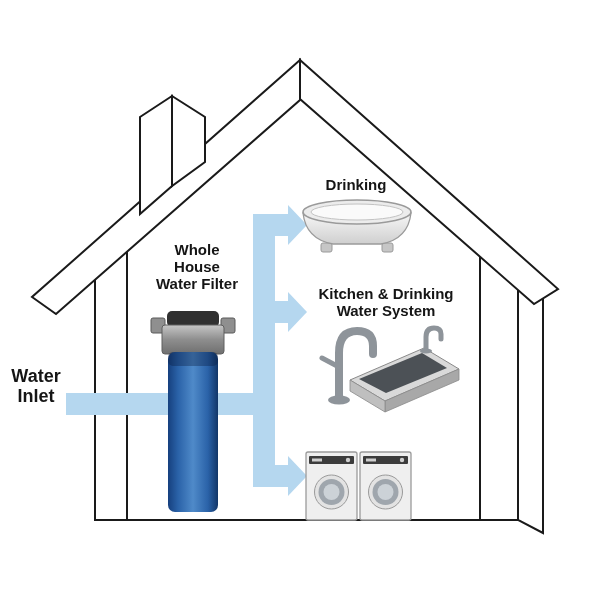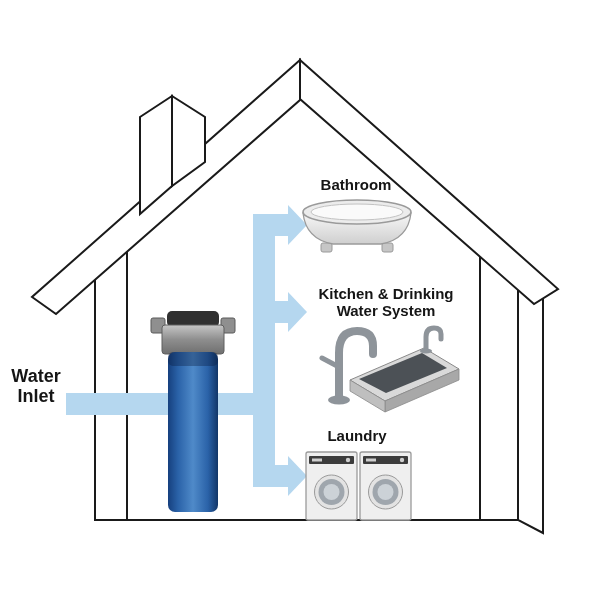--- a/index.html
+++ b/index.html
@@ -121,18 +121,20 @@
         <circle cx="402" cy="460" r="2.2" fill="#cfcfcf"></circle>
         <circle cx="385.5" cy="492" r="17" fill="#e3e3e3" stroke="#9a9a9a" stroke-width="1"></circle>
         <circle cx="385.5" cy="492" r="13" fill="#9fa6ad"></circle>
         <circle cx="385.5" cy="492" r="8" fill="#ccd2d7"></circle>
       </g>
     </g>
   </svg>
 
   <div class="label water-inlet-label">Water
 Inlet</div>
-  <div class="label bathroom-label">Bathroom</div>
+  <div class="label filter-label">Whole
+House
+Water Filter</div>
+  <div class="label bathroom-label">Drinking</div>
   <div class="label kitchen-label">Kitchen &amp; Drinking
 Water System</div>
-  <div class="label laundry-label">Laundry</div>
 
 </div>
 
 </body></html>

